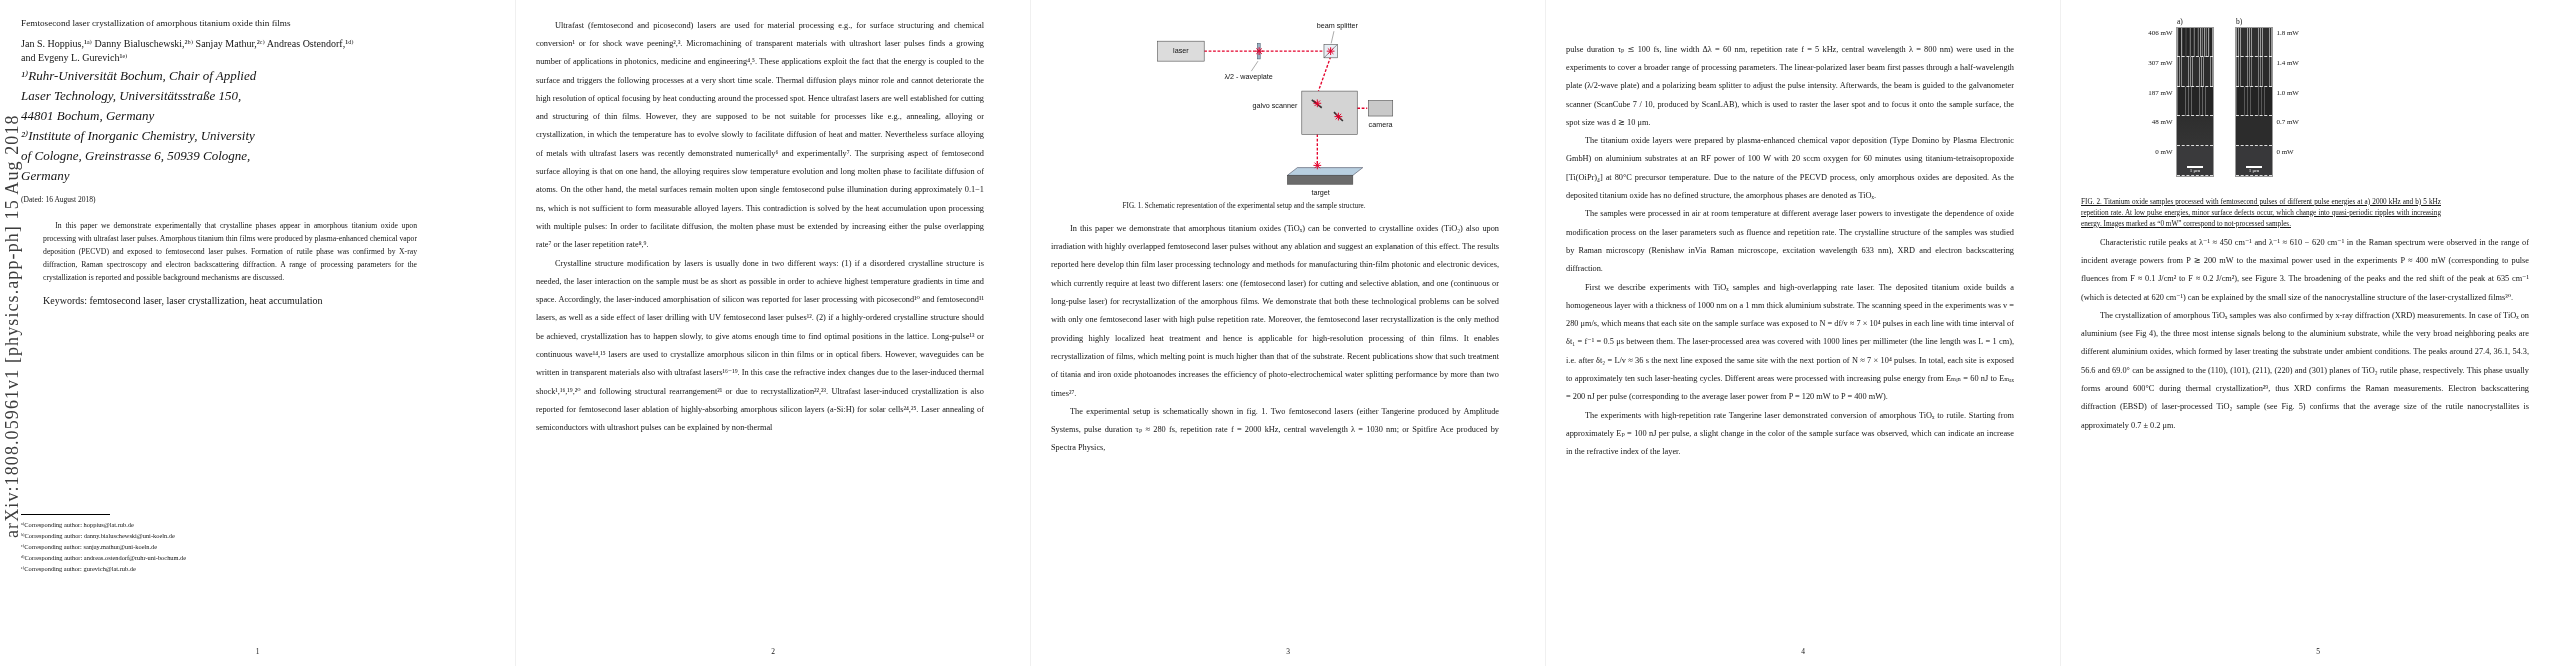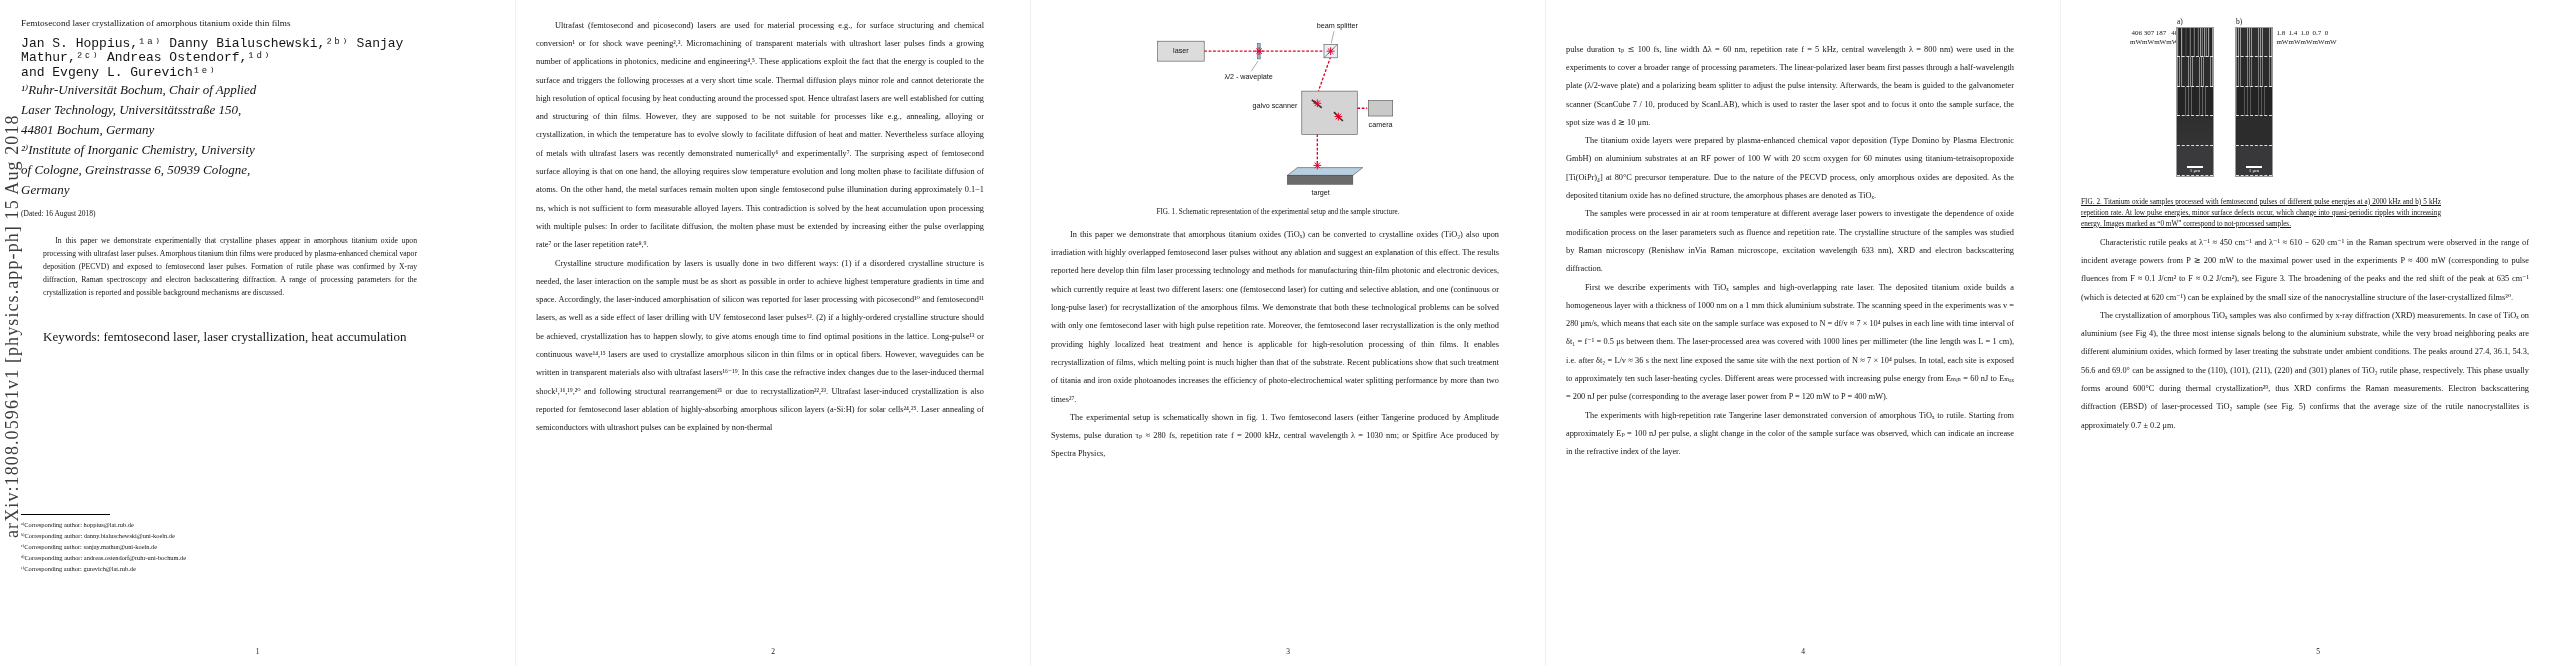--- a/index.html
+++ b/index.html
@@ -28,45 +28,45 @@
   
   .arxiv-label {
     position: absolute; left: 2.2px; top: 538px;
     transform-origin: 0 0; transform: rotate(-90deg);
     white-space: nowrap;
     font-size: 18px; letter-spacing: 1.1px; color: #3c3c3c;
     font-family: "Liberation Serif", serif;
   }
   .p1-content { margin-left: 1.1px; }
   .title { font-size: 9.2px; font-weight: normal; margin: 0 0 7.8px 0; line-height: 12.2px; }
-  .authors { font-size: 13px; line-height: 14.5px; font-family: Liberation Mono, monospace; }
+  .authors { font-size: 10px; line-height: 14.5px; }
   .affil { font-style: italic; font-size: 13px; line-height: 20px; max-width: 245px; }
   .dated { font-size: 7.5px; margin-top: 9px; }
   .abstract {
     margin: 15.6px 58px 0 22px;
     font-size: 7.7px; line-height: 13px;
     text-align: justify; text-indent: 12.2px;
   }
-  .keywords { margin: 30px 0 0 22px; font-size: 13px; }
+  .keywords { margin: 11px 0 0 22px; font-size: 10px; }
   .footnotes { position: absolute; left: 21px; bottom: 93px; font-size: 6.4px; line-height: 11px; }
   .fnrule { width: 89px; border-top: 0.6px solid #000; margin-bottom: 3.9px; }
 
   
   .fig1 { margin: 2.2px auto 0; width: 311px; text-align: center; }
-  .fig1 figcaption { font-size: 7.2px; margin-top: 6px; text-align: center; white-space: nowrap; }
+  .fig1 figcaption { font-size: 7.2px; margin-top: 0; text-align: left; white-space: nowrap; }
   .fig1-svg { display: block; margin: 0 auto; }
   .fig1-svg .beam line { stroke: #e4002b; stroke-width: 2.4; stroke-dasharray: 5 3; }
   .spark { stroke: #e4002b; stroke-width: 1.8; fill: none; }
   .figlab { font: 13px "Liberation Sans", sans-serif; fill: #111; }
   .p3-body { margin-top: 10px; }
 
   
   .fig2 { margin: 0; }
   .fig2-panels { display: flex; margin-left: 49px; }
-  .pw-col { display: flex; margin-top: 11px; height: 148px; }
+  .pw-col { display: flex; flex-direction: column; margin-top: 11px; height: 148px; }
   .pw { flex: 1; font-size: 7px; padding-top: 1.7px; line-height: 8.3px; }
   .pw-left { width: 47px; text-align: right; padding-right: 4.4px; }
   .pw-right { width: 47px; text-align: left; padding-left: 4.4px; }
   .imgcol { display: flex; flex-direction: column; }
   .imgcol-b { margin-left: 23px; }
   .pletter { height: 11px; font-size: 7.5px; }
   .sem {
     display: flex; flex-direction: column;
     width: 36px; height: 148px; position: relative;
     background: #222; outline: 0.6px solid #999;

